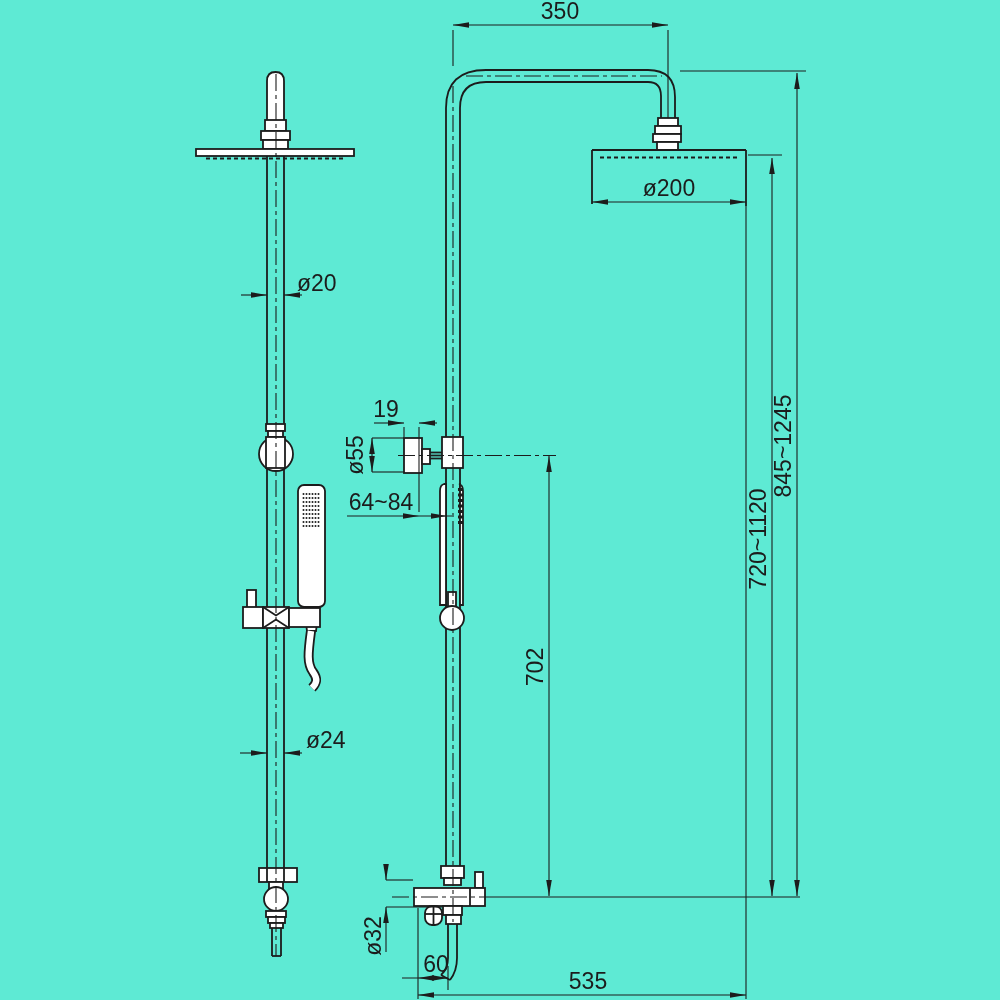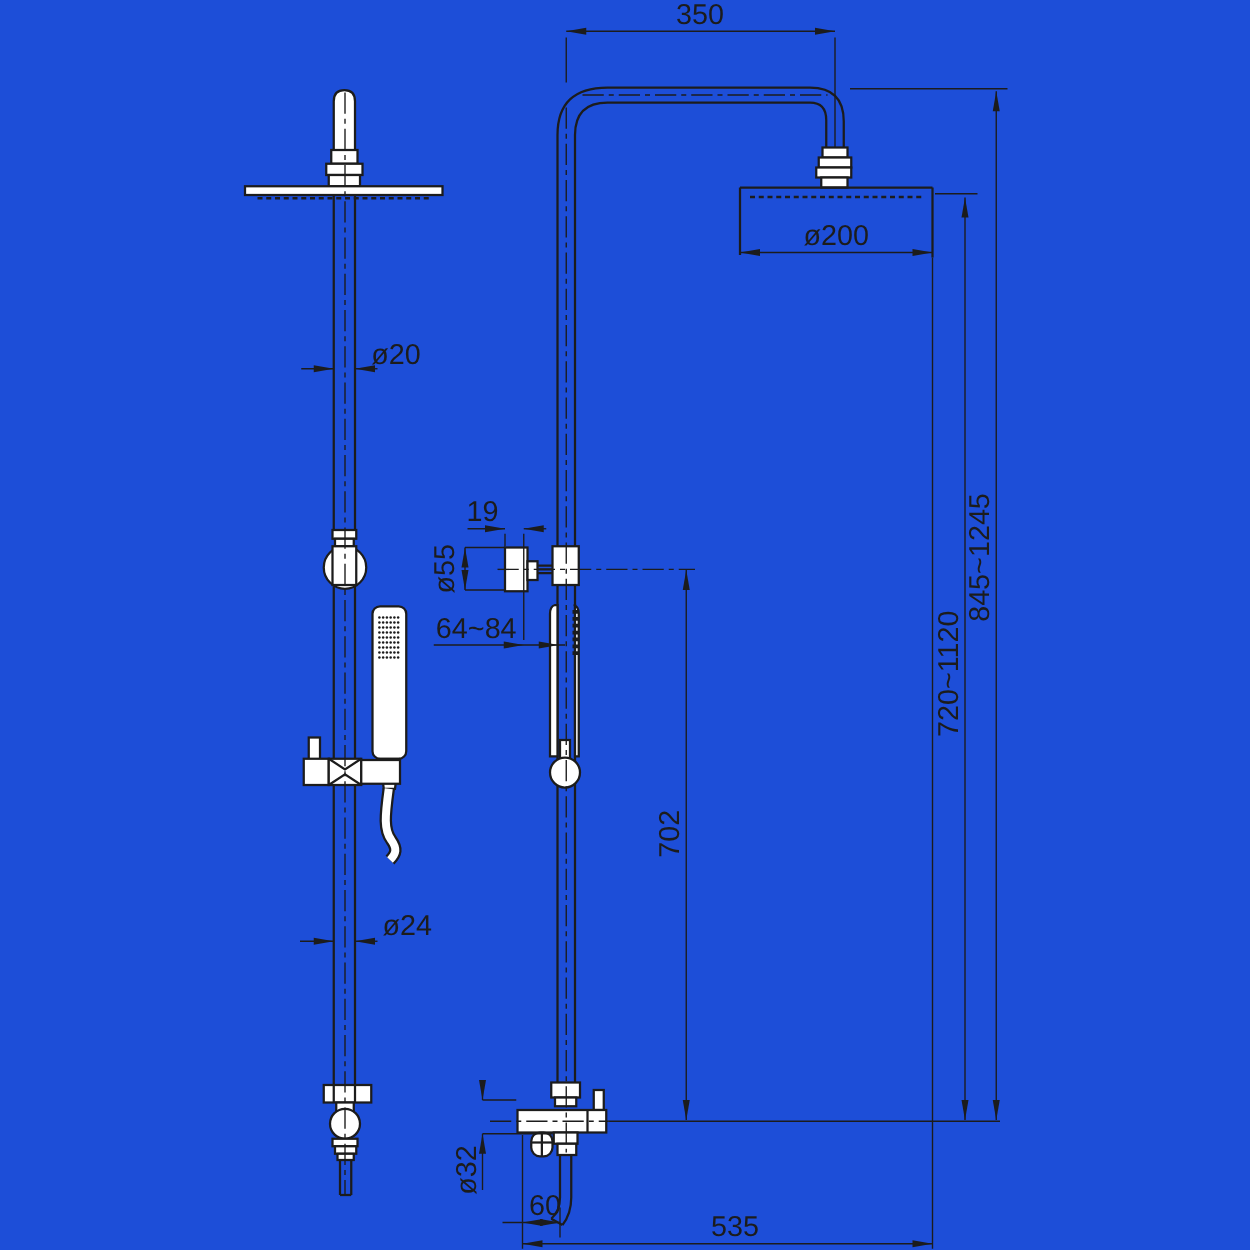--- a/index.html
+++ b/index.html
@@ -1,16 +1,16 @@
 <!DOCTYPE html>
 <html><head>
 <meta charset="utf-8">
 <style>
   html,body{margin:0;padding:0;background:#fff;}
-  .stage{position:relative;width:1000px;height:1000px;background:#1d4ed8;
+  .stage{position:relative;width:1000px;height:1000px;background:#5eead4;
          font-family:"Liberation Sans", sans-serif;}
   svg{position:absolute;left:0;top:0;}
   .part{stroke:#1c1c1c;stroke-width:1.8;fill:none;}
   .partw{stroke:#1c1c1c;stroke-width:1.8;fill:#ffffff;}
   .dim{stroke:#1c1c1c;stroke-width:1.1;fill:none;}
   .arrow{fill:#1c1c1c;stroke:none;}
   .cl{stroke:#1c1c1c;stroke-width:1.1;fill:none;stroke-dasharray:17 4 4 4;}
   .spray{stroke:#1c1c1c;stroke-width:2;fill:none;stroke-dasharray:4 3;}
   .dtext{font-family:"Liberation Sans", sans-serif;font-size:23px;fill:#1c1c1c;}
   .dot{fill:#1c1c1c;}

